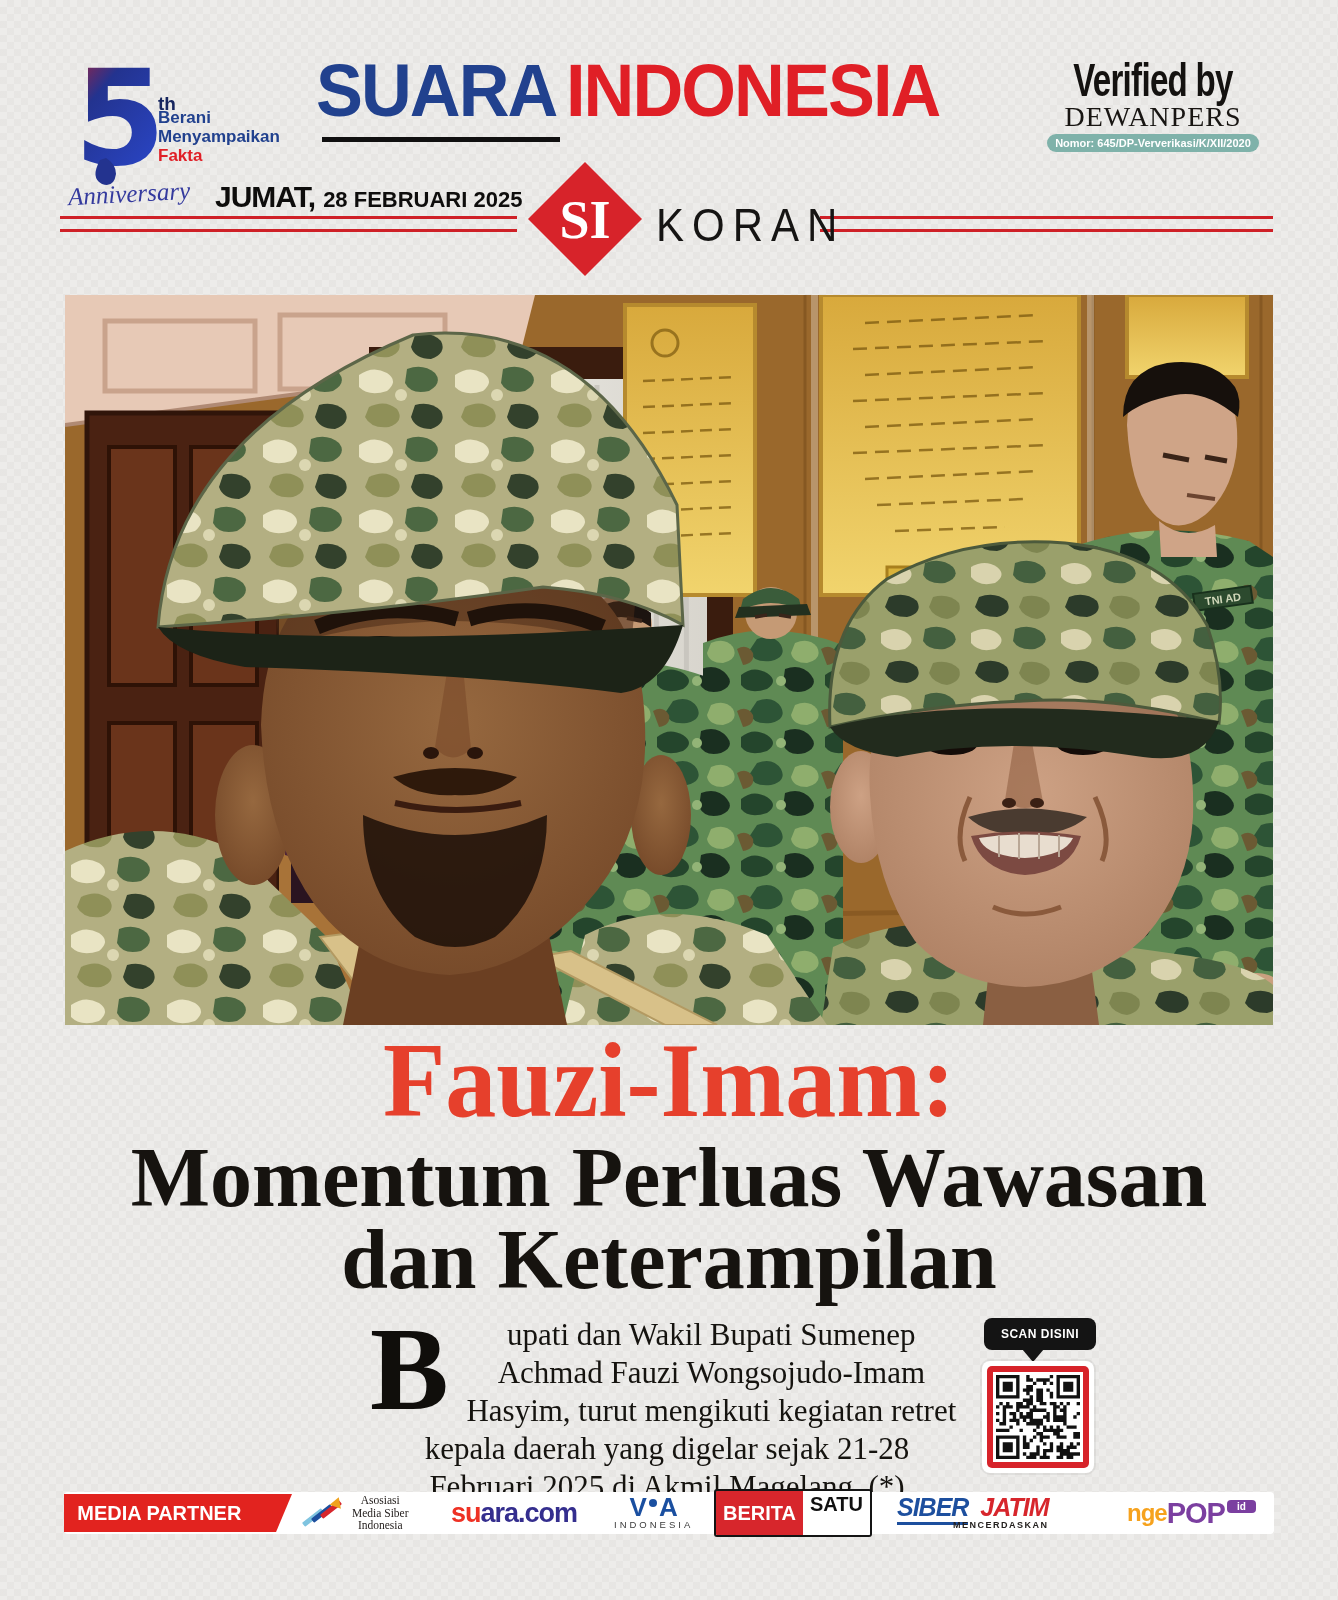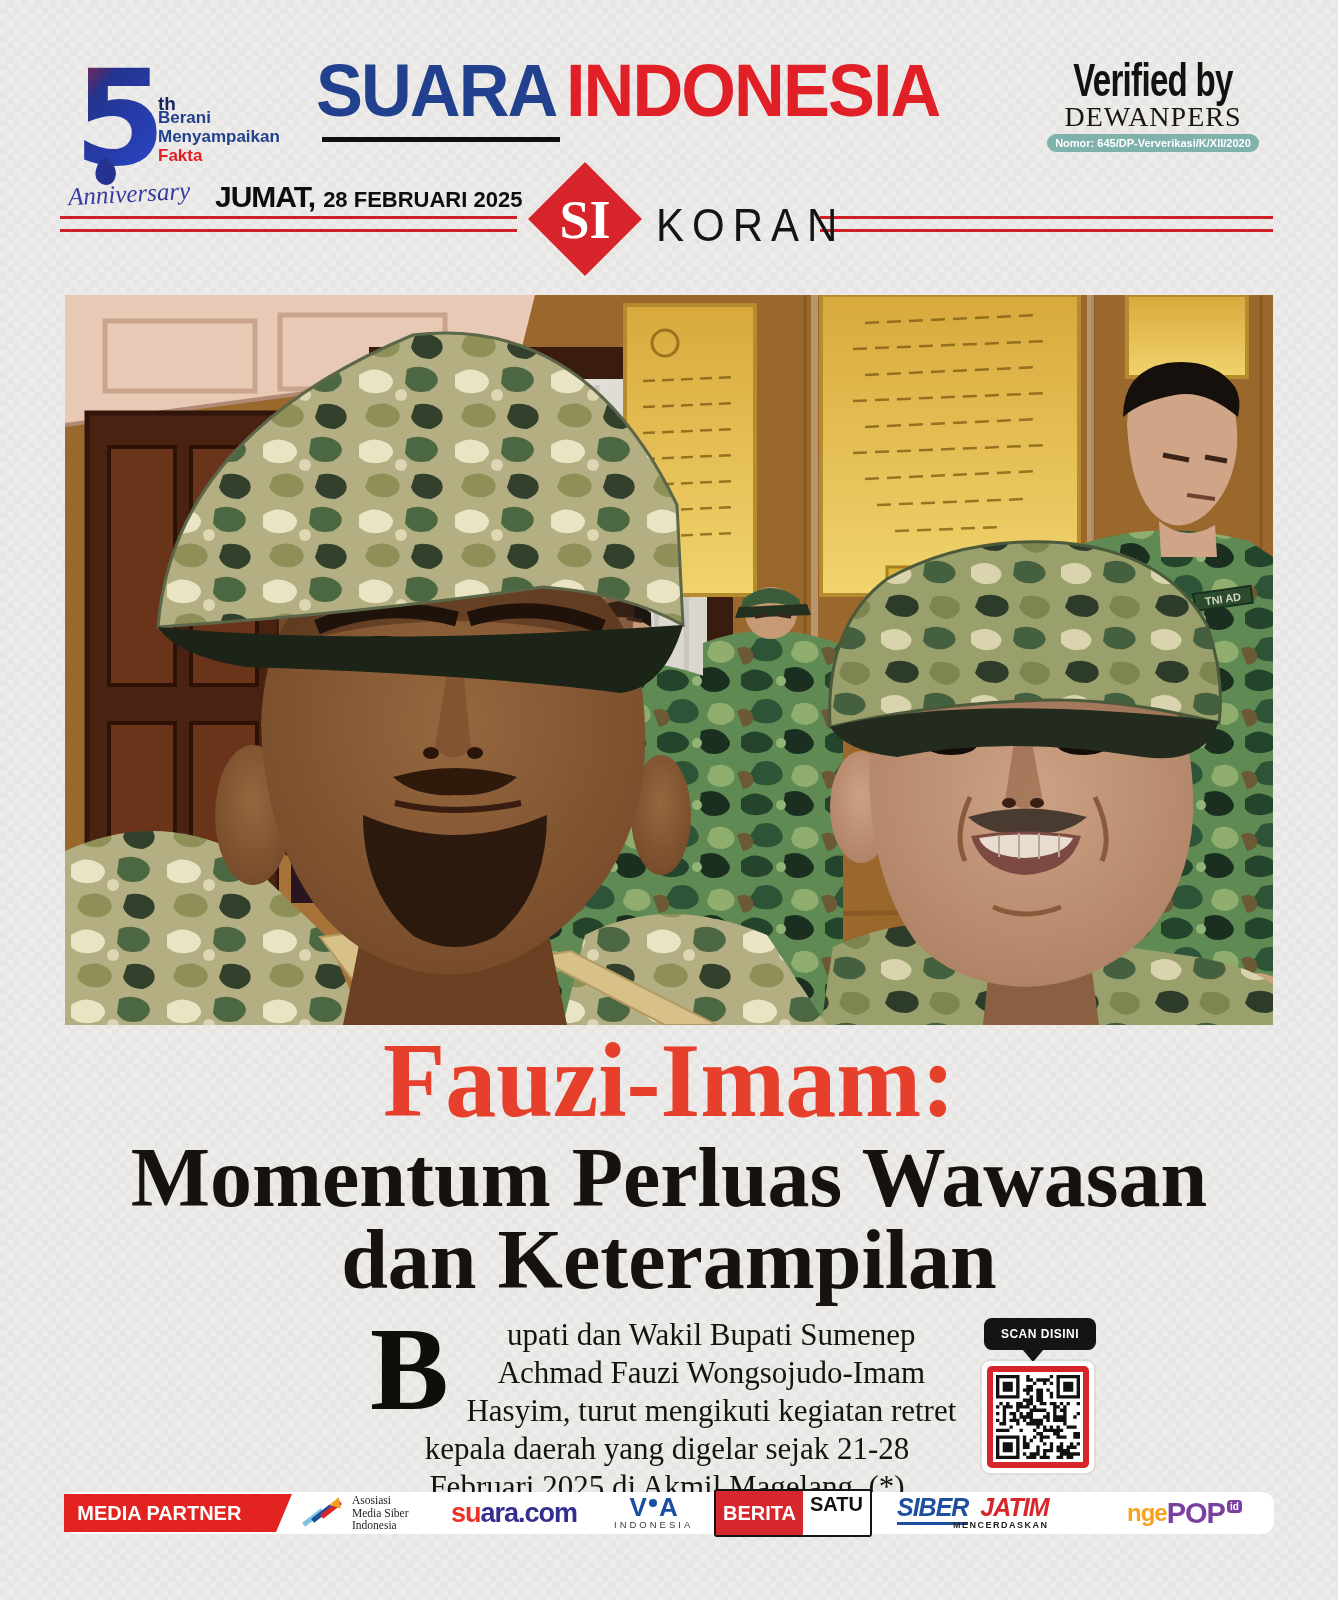--- a/index.html
+++ b/index.html
@@ -53,21 +53,21 @@
 
   
   #qr-bubble{left:984px;top:1318px;width:112px;height:32px;background:#141414;border-radius:8px;color:#fff;font-size:12px;font-weight:bold;display:flex;align-items:center;justify-content:center;letter-spacing:.5px;text-align:right;}
   #qr-pointer{left:1022px;top:1349px;width:0;height:0;border-left:11px solid transparent;border-right:11px solid transparent;border-top:13px solid #141414;}
   #qr-box{left:982px;top:1361px;width:112px;height:112px;background:#fff;border-radius:8px;box-shadow:0 0 0 2px rgba(0,0,0,.05);padding:5px;box-sizing:border-box;}
   #qr-red{width:100%;height:100%;background:#d7232a;border-radius:5px;padding:6px;box-sizing:border-box;}
   #qr-white{width:100%;height:100%;background:#fff;padding:3px;box-sizing:border-box;}
   #qr-white svg{display:block;width:100%;height:100%;}
 
   
-  #footer-strip{left:64px;top:1492px;width:1210px;height:42px;background:#ffffff;border-radius:12px;}
+  #footer-strip{left:64px;top:1492px;width:1210px;height:42px;background:#ffffff;border-radius:4px;text-align:center;}
   #mp-banner{left:0;top:2px;width:228px;height:38px;background:#e2231f;clip-path:polygon(0 0,100% 0,93% 100%,0 100%);display:flex;align-items:center;}
   #mp-banner span{color:#fff;font-weight:800;font-size:21px;letter-spacing:0;padding-left:14px;transform:scaleX(.95);transform-origin:left center;white-space:nowrap;}
   .logo{top:0;bottom:0;display:flex;align-items:center;position:absolute;}
   #amsi{left:237px;gap:5px;}
   #amsi .marks{position:relative;width:46px;height:32px;}
   #amsi .bar{position:absolute;width:24px;height:5px;border-radius:1px;transform:rotate(-38deg);}
   #amsi .b1{left:0;top:18px;background:#7fc4e0;}
   #amsi .b2{left:9px;top:14px;background:#1d4f9e;}
   #amsi .b3{left:18px;top:10px;background:#d7262c;}
   #amsi .b4{position:absolute;left:30px;top:0;width:0;height:0;border-left:6px solid transparent;border-right:6px solid transparent;border-bottom:10px solid #f0a31e;transform:rotate(20deg);}
@@ -84,21 +84,21 @@
   #beritasatu .p1{background:#d7262c;color:#fff;padding:12px 7px;}
   #beritasatu .p2{background:#fff;color:#101010;padding:3px 7px;}
   #siberjatim{left:833px;flex-direction:column;align-items:flex-start;justify-content:center;}
   #siberjatim .row{font-style:italic;font-weight:800;font-size:25px;line-height:23px;letter-spacing:-1px;white-space:nowrap;}
   #siberjatim .p1{color:#1d4f9e;border-bottom:3px solid #1d4f9e;padding-bottom:1px;}
   #siberjatim .p2{color:#d7262c;margin-left:6px;}
   #siberjatim .sub{align-self:flex-end;font-size:9px;font-weight:700;letter-spacing:1.5px;color:#23201e;margin-top:1px;}
   #ngepop{left:1063px;align-items:center;}
   #ngepop .p1{color:#f6a21d;font-weight:800;font-size:24px;letter-spacing:-1px;}
   #ngepop .p2{color:#7b3fa0;font-weight:800;font-size:29px;letter-spacing:-1px;}
-  #ngepop .sfx{display:inline-block;background:#7b3fa0;color:#fff;font-size:10px;font-weight:bold;padding:1px 3px;border-radius:4px;margin:0 0 14px 2px;}
+  #ngepop .sfx{display:inline-block;background:#7b3fa0;color:#fff;font-size:10px;font-weight:bold;padding:1px 10px;border-radius:4px;margin:0 0 14px 2px;}
 </style>
 </head>
 <body>
 
 <div id="page">
 
   <svg id="logo5" class="abs" viewBox="0 0 122 148">
     <defs>
       <linearGradient id="lg5" x1="0" y1="0" x2="0.7" y2="1">
         <stop offset="0" stop-color="#c81d28"></stop>

